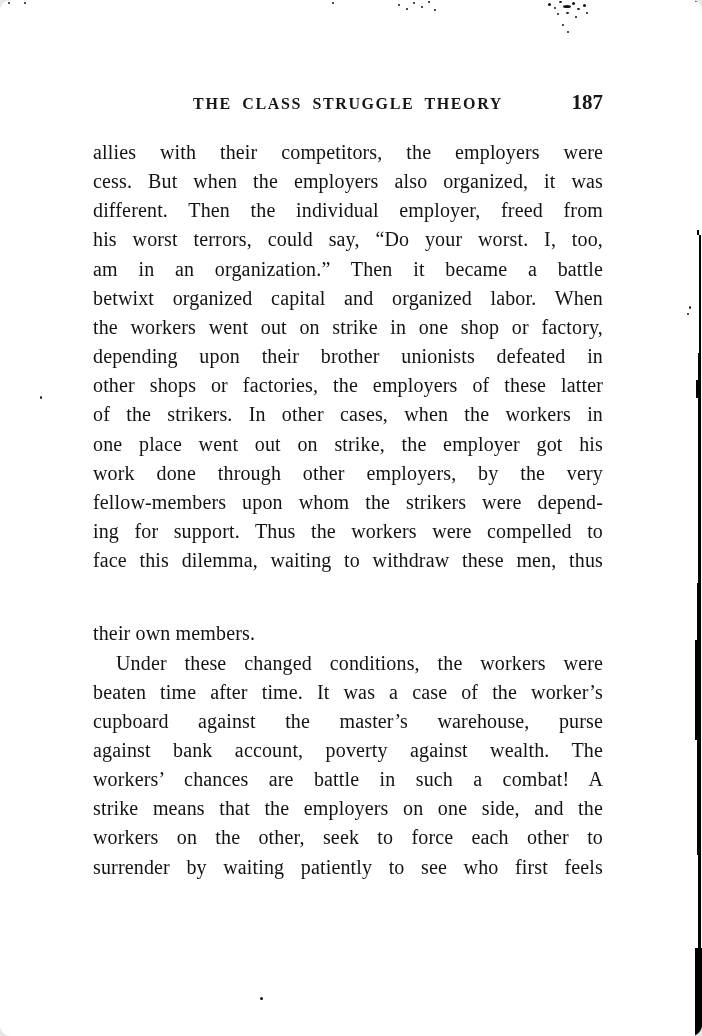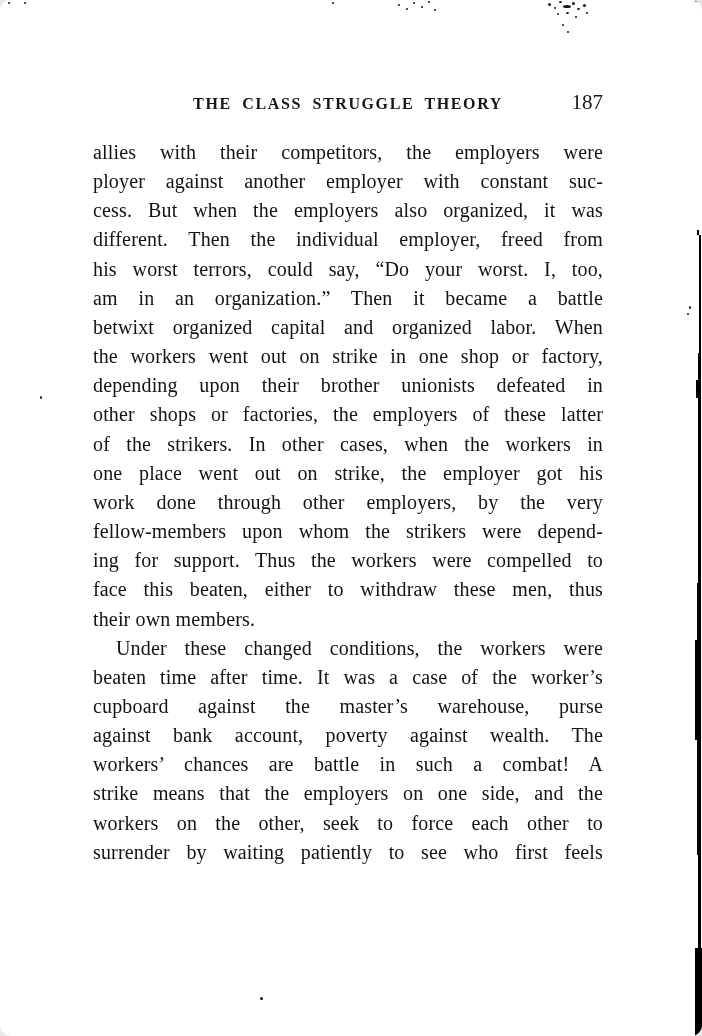--- a/index.html
+++ b/index.html
@@ -15,65 +15,64 @@
   .running-title{
     position:absolute;left:93px;top:95px;width:510px;
     text-align:center;
     font-size:16px;font-weight:700;
     letter-spacing:1.6px;word-spacing:5px;
     color:#161616;
   }
   .page-number{
     position:absolute;left:93px;top:90px;width:510px;
     text-align:right;
-    font-size:21px;font-weight:400;
+    font-size:21px;font-weight:700;
     color:#161616;
   }
   .text-block{
     position:absolute;left:93px;top:138px;width:510px;
   }
   .line{
     font-size:20px;
     line-height:29.15px;
     letter-spacing:0.15px;
     text-align:justify;
     text-align-last:justify;
     white-space:normal;
   }
-  .line.no-just{text-align-last:left;}
+  .line.no-just{text-align-last:left;margin-top:44px;}
   .line.indent{text-indent:23px;}
   .speck{position:absolute;background:#151515;border-radius:50%;}
   .bar{position:absolute;background:#000;}
 </style>
 </head>
 <body>
 
 <div class="page">
 
   <div class="running-title">THE CLASS STRUGGLE THEORY</div>
 
   <div class="page-number">187</div>
 
   <div class="text-block" id="text-block">
       <div class="line">allies with their competitors, the employers were</div>
-      <div class="line">ployer against another employer with constant suc-</div>
       <div class="line">cess. But when the employers also organized, it was</div>
       <div class="line">different. Then the individual employer, freed from</div>
       <div class="line">his worst terrors, could say, “Do your worst. I, too,</div>
       <div class="line">am in an organization.” Then it became a battle</div>
       <div class="line">betwixt organized capital and organized labor. When</div>
       <div class="line">the workers went out on strike in one shop or factory,</div>
       <div class="line">depending upon their brother unionists defeated in</div>
       <div class="line">other shops or factories, the employers of these latter</div>
       <div class="line">of the strikers. In other cases, when the workers in</div>
       <div class="line">one place went out on strike, the employer got his</div>
       <div class="line">work done through other employers, by the very</div>
       <div class="line">fellow-members upon whom the strikers were depend-</div>
       <div class="line">ing for support. Thus the workers were compelled to</div>
-      <div class="line">face this beaten, either to withdraw these men, thus</div>
+      <div class="line">face this dilemma, waiting to withdraw these men, thus</div>
       <div class="line no-just">their own members.</div>
       <div class="line indent">Under these changed conditions, the workers were</div>
       <div class="line">beaten time after time. It was a case of the worker’s</div>
       <div class="line">cupboard against the master’s warehouse, purse</div>
       <div class="line">against bank account, poverty against wealth. The</div>
       <div class="line">workers’ chances are battle in such a combat! A</div>
       <div class="line">strike means that the employers on one side, and the</div>
       <div class="line">workers on the other, seek to force each other to</div>
       <div class="line">surrender by waiting patiently to see who first feels</div>
     </div>

